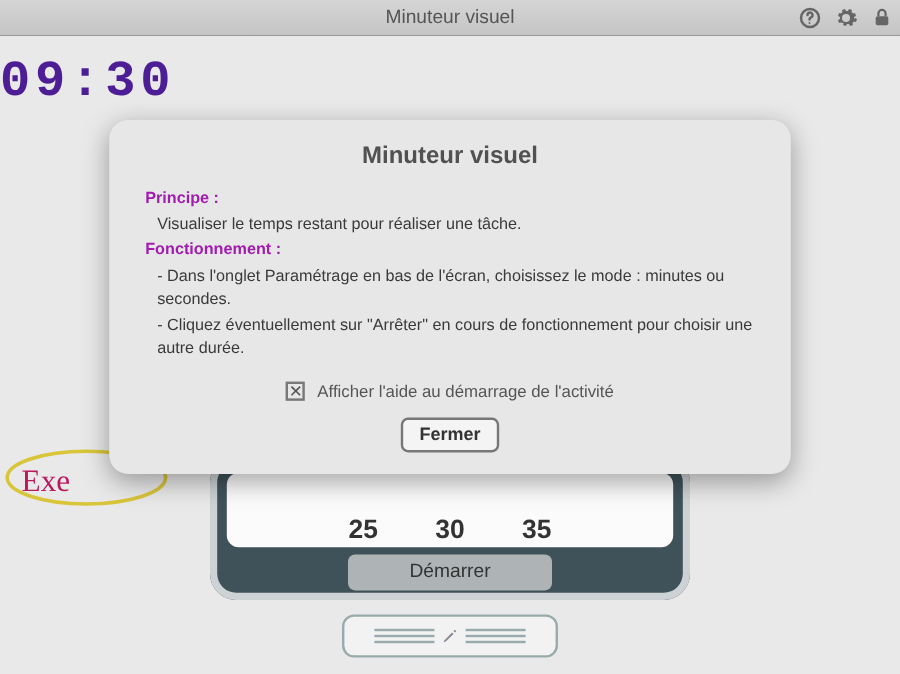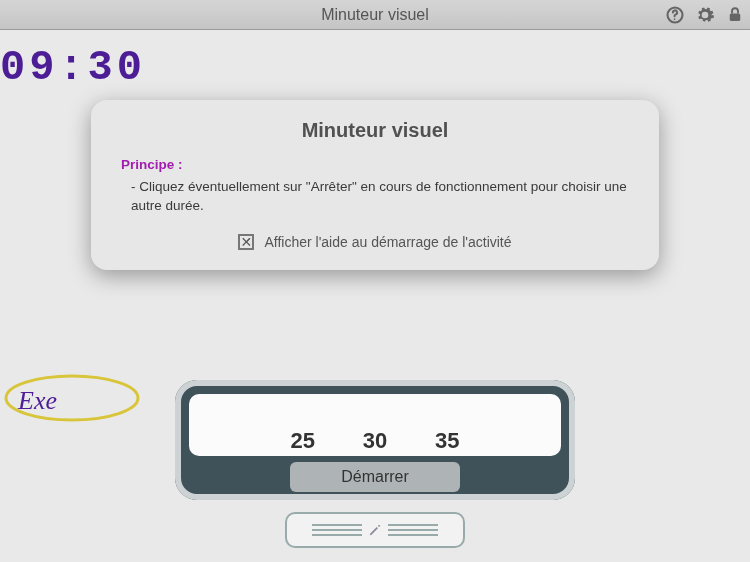--- a/index.html
+++ b/index.html
@@ -21,21 +21,21 @@
   .timer-num-center { position:absolute; left:0; right:0; bottom:2px; text-align:center; font-size:22px; font-weight:700; }
   .start-btn { position:absolute; left:50%; transform:translateX(-50%); bottom:8px; width:170px; height:30px; background:#aeb4b6; border-radius:6px; color:#333; font-size:16px; font-weight:500; display:flex; align-items:center; justify-content:center; }
 
   .foot-pill { position:absolute; left:50%; top:512px; transform:translateX(-50%); width:180px; height:36px; border:2px solid #9aa; border-radius:10px; background:#f2f2f2; display:flex; align-items:center; justify-content:center; gap:6px;}
   .foot-pill .lines { width:50px; height:2px; background:#9aa; box-shadow: 0 -5px 0 #9aa, 0 5px 0 #9aa; }
   .foot-pill .pencil { width:14px; height:14px; }
 
   
   .annot-wrap { position:absolute; left:0; top:370px; }
   .annot-circle { width:150px; height:56px; }
-  .annot-text { position:absolute; left:18px; top:16px; font-family: "Brush Script MT","Comic Sans MS",cursive; font-size:26px; color:#4c1d95; font-style:italic;}
+  .annot-text { position:absolute; left:18px; top:16px; font-family: "Brush Script MT","Comic Sans MS",cursive; font-size:26px; color:#be185d; }
 
   
   .overlay { position:absolute; inset:0; background: rgba(230,230,230,0.0); pointer-events:none; }
   .modal { position:absolute; left:91px; top:100px; width:568px; background:#e7e7e7; border-radius:16px; box-shadow: 0 6px 22px rgba(0,0,0,0.35); padding: 16px 24px 18px 24px; pointer-events:auto; color:#3a3a3a; font-size:13.5px; line-height:1.45;}
   .modal h2 { text-align:center; font-size:20px; color:#515151; font-weight:700; margin-bottom:10px; }
   .modal .label { font-weight:700; color:#a21caf; margin-top:6px; }
   .modal .body { padding-left: 6px; }
   .modal .body p { margin: 2px 0; }
   .modal .indent { padding-left: 10px; }
   .help-row { display:flex; align-items:center; justify-content:center; gap:10px; margin-top:16px; color:#555; font-size:14px;}
@@ -93,22 +93,26 @@
       <path d="M3 21l3-1 11-11-2-2L4 18l-1 3zm14-16l2 2 2-2-2-2-2 2z"></path>
     </svg>
   <div class="lines"></div>
 </div>
 
 <div class="overlay">
   <div class="modal">
     <h2>Minuteur visuel</h2>
     <div class="body">
       <p class="label">Principe :</p>
+      <p class="indent">Visualiser le temps restant pour réaliser une tâche.</p>
+      <p class="label">Fonctionnement :</p>
       <div class="indent">
+        <p>- Dans l'onglet Paramétrage en bas de l'écran, choisissez le mode : minutes ou secondes.</p>
         <p>- Cliquez éventuellement sur "Arrêter" en cours de fonctionnement pour choisir une autre durée.</p>
       </div>
     </div>
     <div class="help-row">
       <span class="cb">✕</span>
       <span>Afficher l'aide au démarrage de l'activité</span>
     </div>
+    <button class="close-btn">Fermer</button>
   </div>
 </div>
 
 </body></html>

